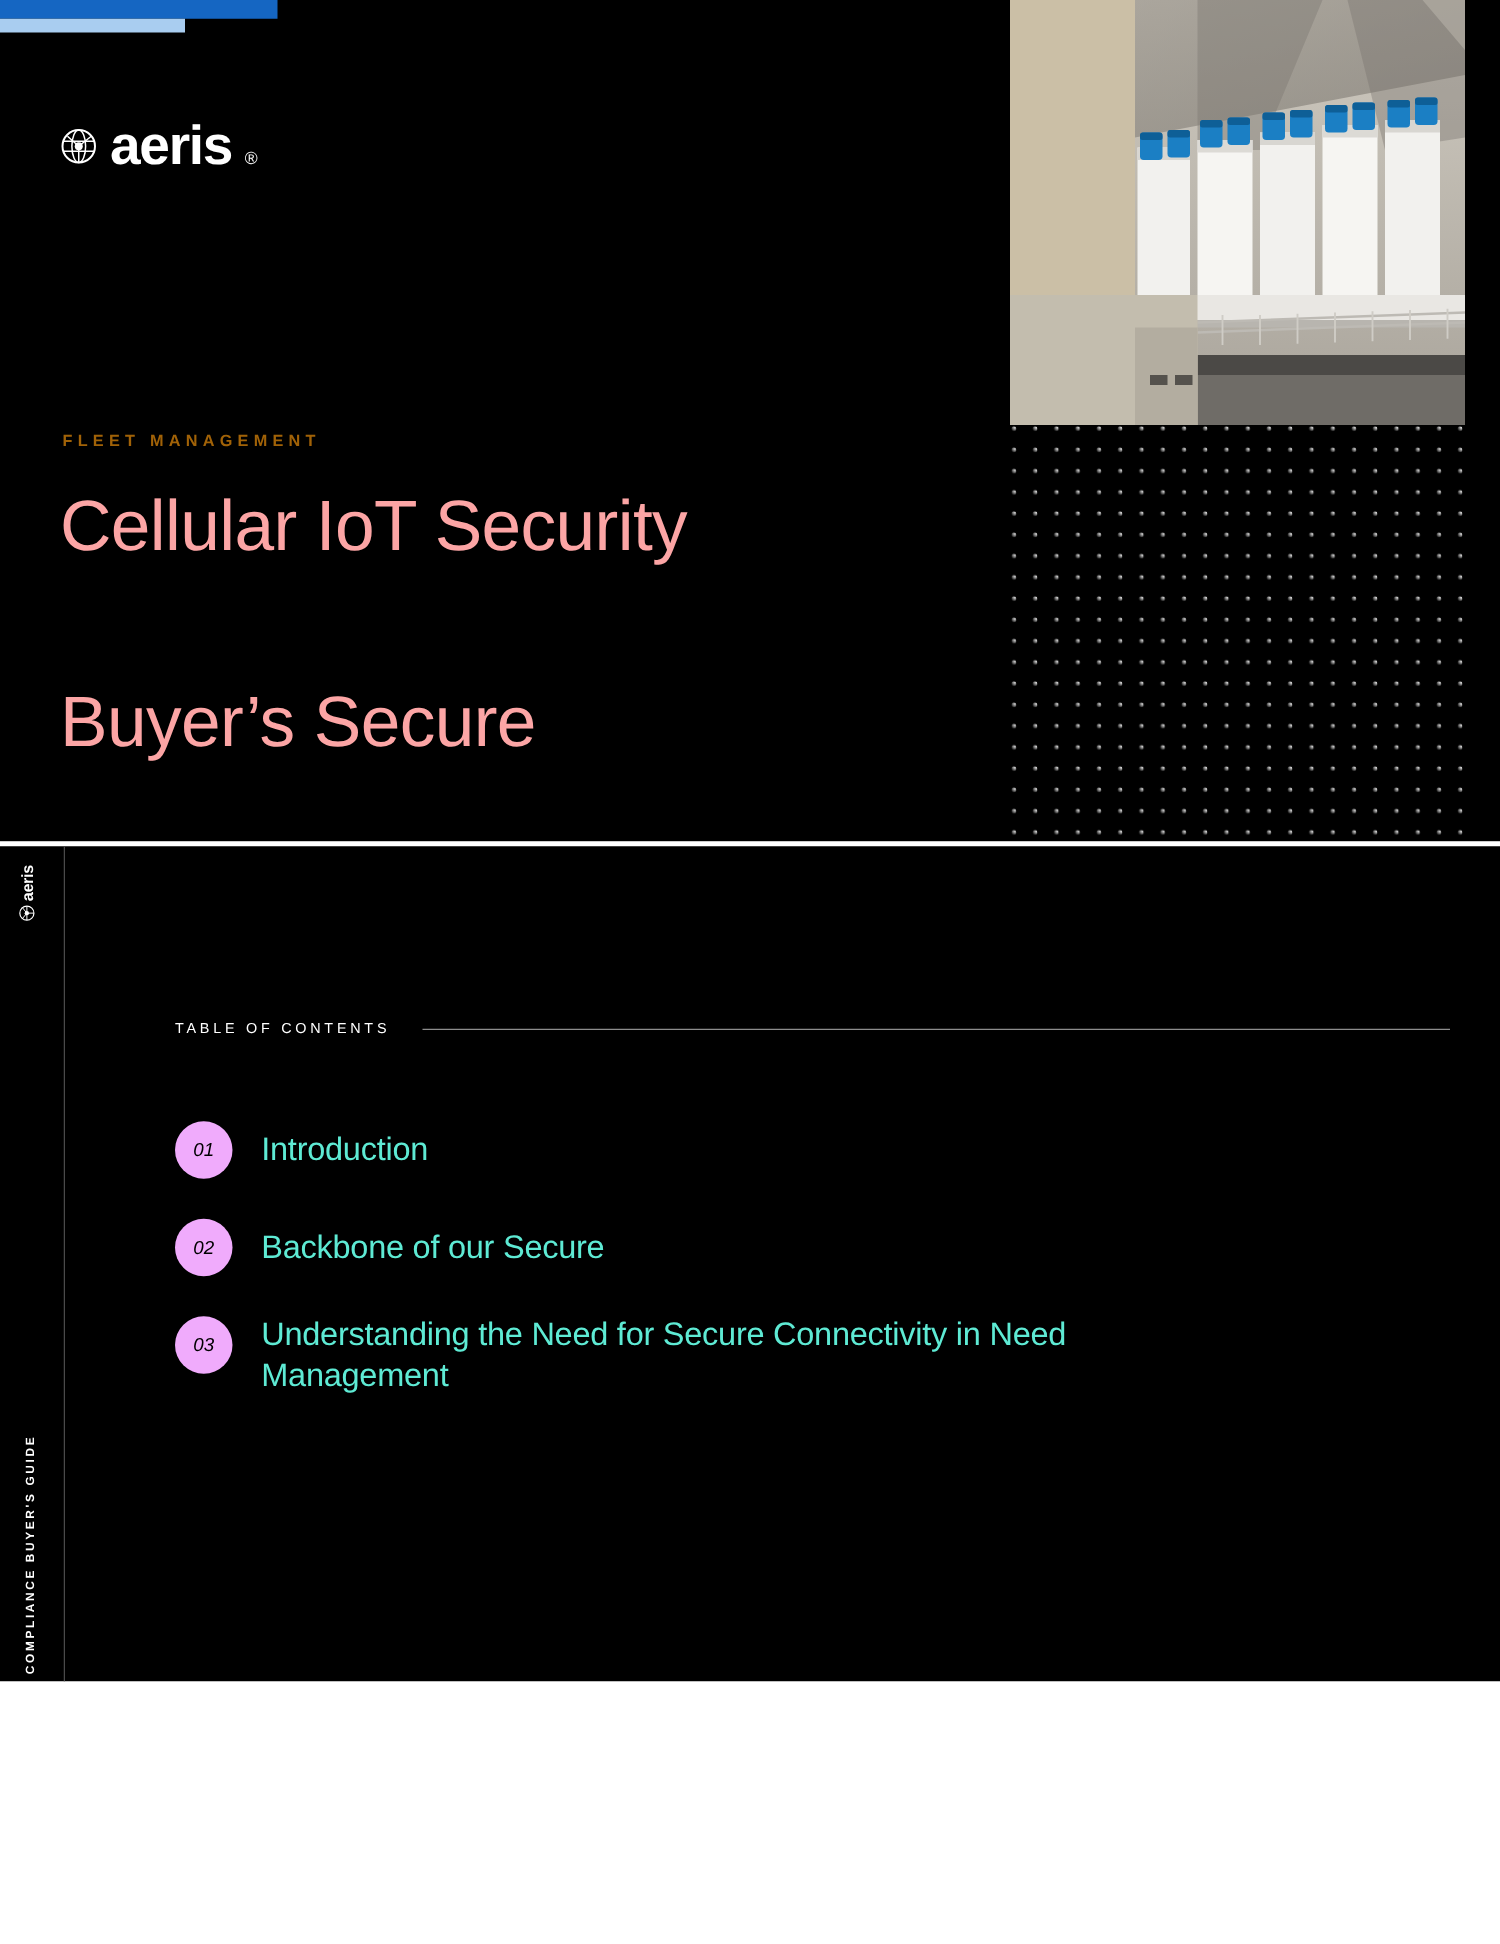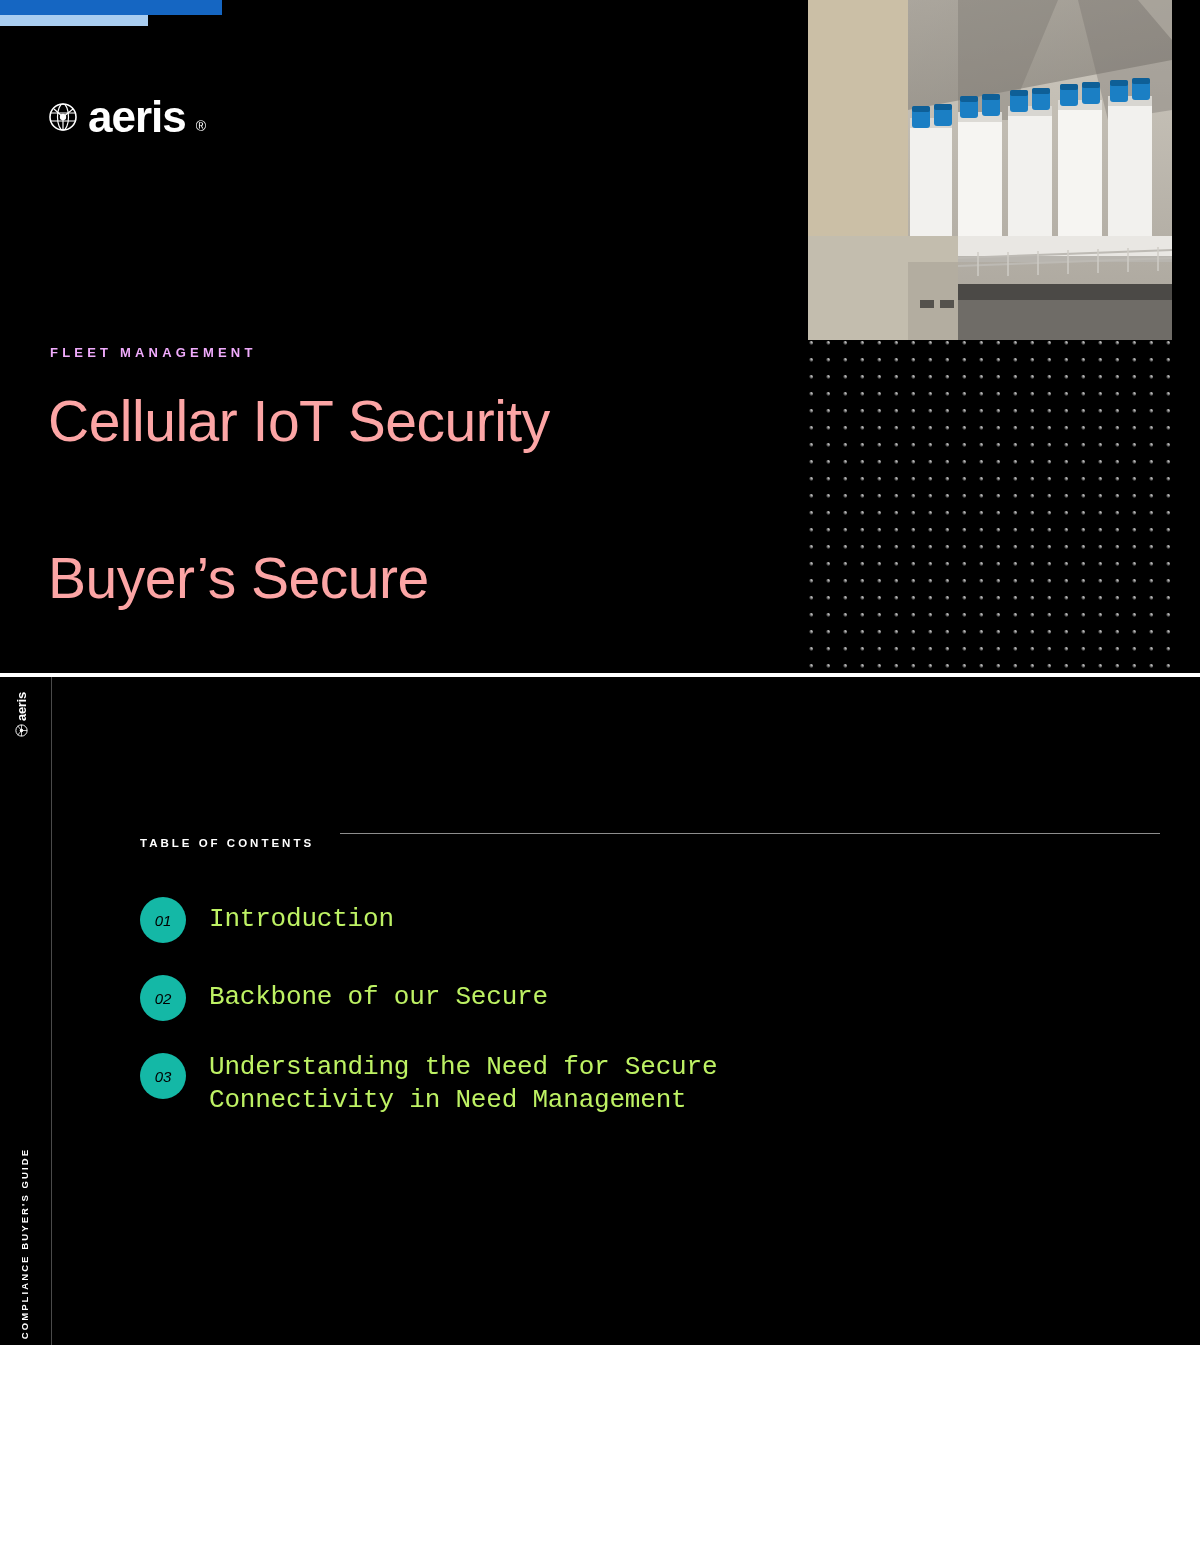--- a/index.html
+++ b/index.html
@@ -50,21 +50,21 @@
   .logo-reg {
     color: #ffffff;
     font-size: 14px;
     align-self: flex-end;
     padding-bottom: 5px;
   }
 
   .eyebrow {
     position: absolute;
     left: 50px; top: 345px;
-    color: #f0abfc;
+    color: #a16207;
     font-size: 13px;
     letter-spacing: 4.2px;
     font-weight: bold;
   }
   .cover-title {
     position: absolute;
     left: 48px; top: 382px;
     color: #fca5a5;
     font-size: 57px;
     line-height: 1.38;
@@ -134,23 +134,22 @@
     position: absolute;
     left: 140px; top: 140px;
     display: flex;
     align-items: center;
     width: 1020px;
   }
   .toc-label {
     color: #ffffff;
     font-size: 11.5px;
     letter-spacing: 3px;
-    font-weight: bold;
+    font-weight: normal;
     white-space: nowrap;
-    margin-top: 20px;
   }
   .toc-rule {
     flex: 1;
     height: 1px;
     background: #8d8d8d;
     margin-left: 26px;
   }
 
   .toc-list {
     position: absolute;
@@ -160,40 +159,39 @@
   .toc-item {
     display: flex;
     align-items: flex-start;
     margin-bottom: 26px;
     min-height: 52px;
   }
   .toc-num {
     flex: 0 0 auto;
     width: 46px; height: 46px;
     border-radius: 50%;
-    background: #14b8a6;
+    background: #f0abfc;
     color: #000000;
     display: flex;
     align-items: center;
     justify-content: center;
     font-size: 15px;
     font-style: italic;
     font-weight: 400;
     margin-right: 23px;
     margin-top: 2px;
   }
   .toc-text {
-    color: #bef264;
+    color: #5eead4;
     font-size: 26px;
     line-height: 1.28;
     font-weight: 400;
     letter-spacing: -0.2px;
     padding-top: 8px;
     max-width: 700px;
-    font-family: Liberation Mono, monospace;
   }
   .toc-item.two-line .toc-text { padding-top: 0; }
 
   .white-footer {
     width: 1200px;
     height: 206px;
     background: #ffffff;
   }
 </style>
 </head>

